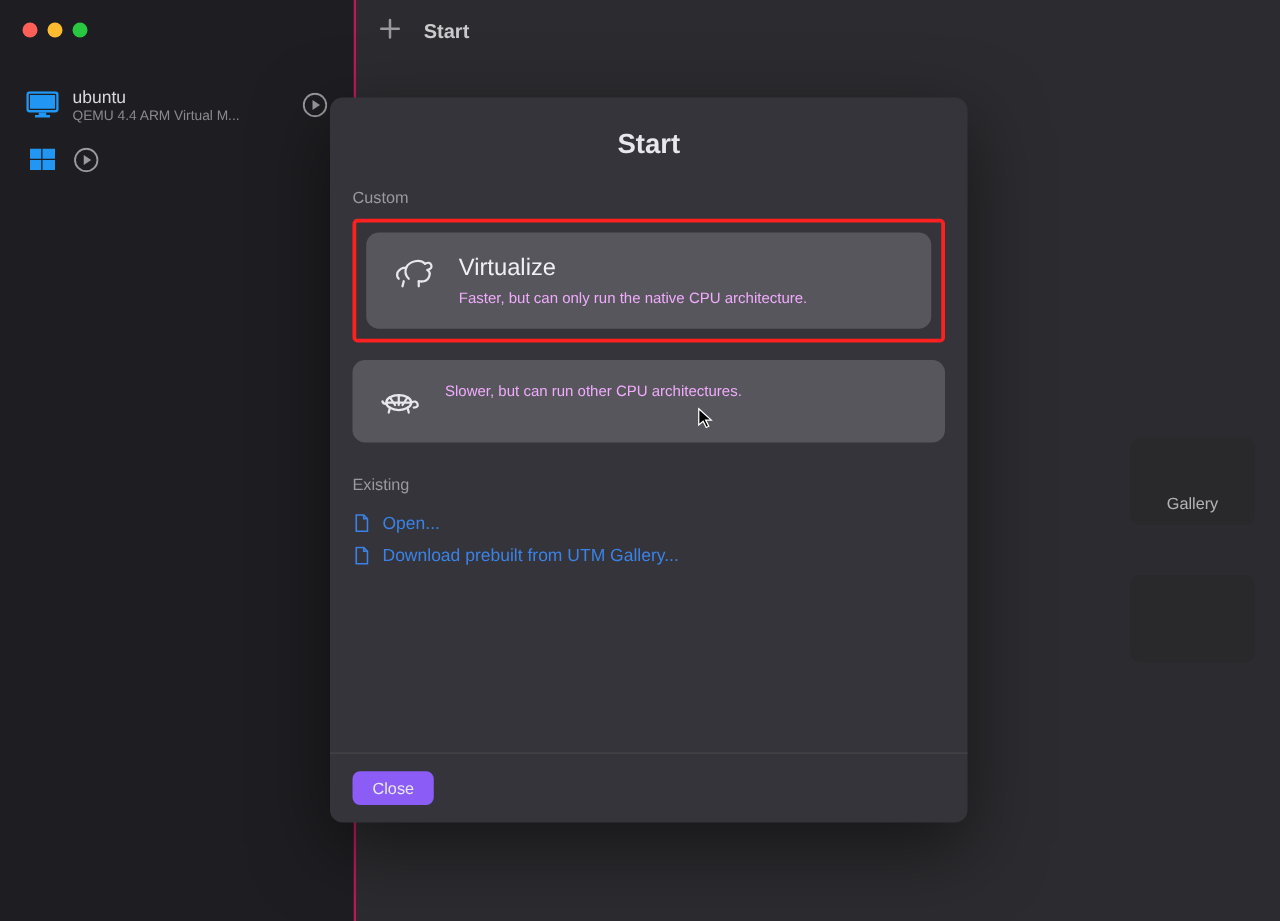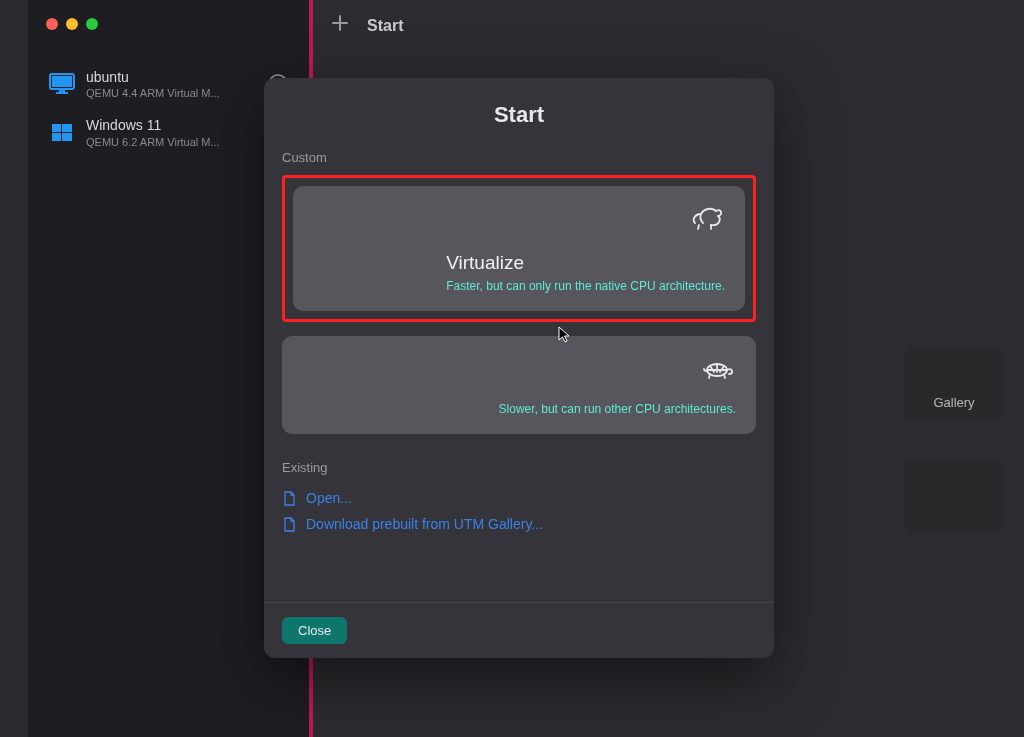--- a/index.html
+++ b/index.html
@@ -16,24 +16,23 @@
       position: relative;
     }
     .app {
       display: flex;
       width: 100%;
       height: 100%;
     }
     .sidebar {
       width: 285px;
       background: #1e1e22;
-      border-right: 4px solid #be185d;
+      border-right: 2px solid #be185d;
       display: flex;
       flex-direction: column;
-      margin-left: 28px;
     }
     .traffic-lights {
       display: flex;
       gap: 8px;
       padding: 18px 18px 10px 18px;
     }
     .traffic-light {
       width: 12px;
       height: 12px;
       border-radius: 50%;
@@ -168,44 +167,43 @@
       font-size: 13px;
       font-weight: 500;
       margin-bottom: 10px;
       margin-top: 4px;
     }
     .option-card {
       background: #56565c;
       border-radius: 10px;
       padding: 18px 20px;
       display: flex;
-      align-items: flex-end;
+      align-items: flex-start;
       gap: 18px;
       margin-bottom: 14px;
       cursor: pointer;
-      flex-direction: column;
     }
     .option-icon {
       width: 36px;
       height: 30px;
       display: flex;
       align-items: center;
       justify-content: center;
     }
     .option-text {
       flex: 1;
     }
     .option-title {
       color: #f0f0f4;
       font-size: 19px;
       font-weight: 500;
       margin-bottom: 5px;
     }
     .option-desc {
-      color: #5eead4;
+      color: #f0abfc;
       font-size: 12px;
     }
     .highlight-box {
       border: 3px solid #ff2020;
       border-radius: 4px;
       padding: 8px;
       margin-bottom: 14px;
     }
     .highlight-box .option-card {
       margin-bottom: 0;
@@ -229,21 +227,21 @@
     }
     .link-text {
       color: #3b82e6;
       font-size: 14px;
     }
     .modal-footer {
       border-top: 1px solid #46464a;
       padding: 14px 18px;
     }
     .close-btn {
-      background: #0f766e;
+      background: #8b5cf6;
       color: #e8e8ec;
       border: none;
       border-radius: 6px;
       padding: 6px 16px;
       font-size: 13px;
       font-weight: 500;
       cursor: pointer;
     }
     .cursor {
       position: absolute;
@@ -287,24 +285,20 @@
       </div>
 
       <div class="vm-item">
         <div class="vm-icon">
           <svg width="24" height="24" viewBox="0 0 24 24">
             <rect x="2" y="3" width="9" height="8" fill="#2196f3"></rect>
             <rect x="12" y="3" width="10" height="8" fill="#2196f3"></rect>
             <rect x="2" y="12" width="9" height="8" fill="#2196f3"></rect>
             <rect x="12" y="12" width="10" height="8" fill="#2196f3"></rect>
           </svg>
-        </div>
-        <div class="vm-text">
-          <div class="vm-name">Windows 11</div>
-          <div class="vm-subtitle">QEMU 6.2 ARM Virtual M...</div>
         </div>
         <div class="vm-play">
           <svg width="20" height="20" viewBox="0 0 20 20">
             <circle cx="10" cy="10" r="9" fill="none" stroke="#9a9a9e" stroke-width="1.5"></circle>
             <path d="M 8 6 L 14 10 L 8 14 Z" fill="#9a9a9e"></path>
           </svg>
         </div>
       </div>
 
     </div>

